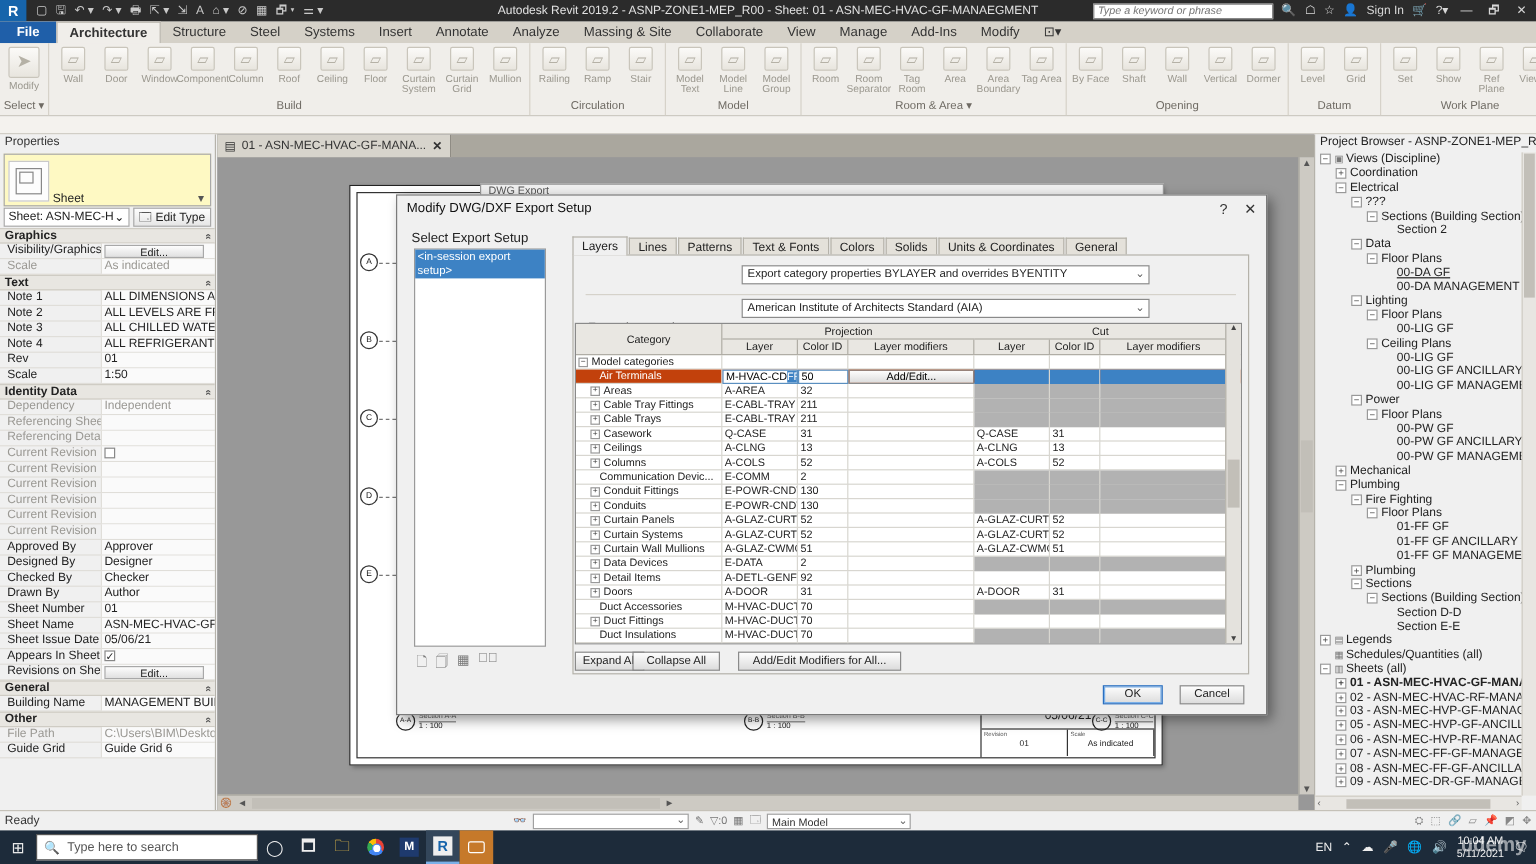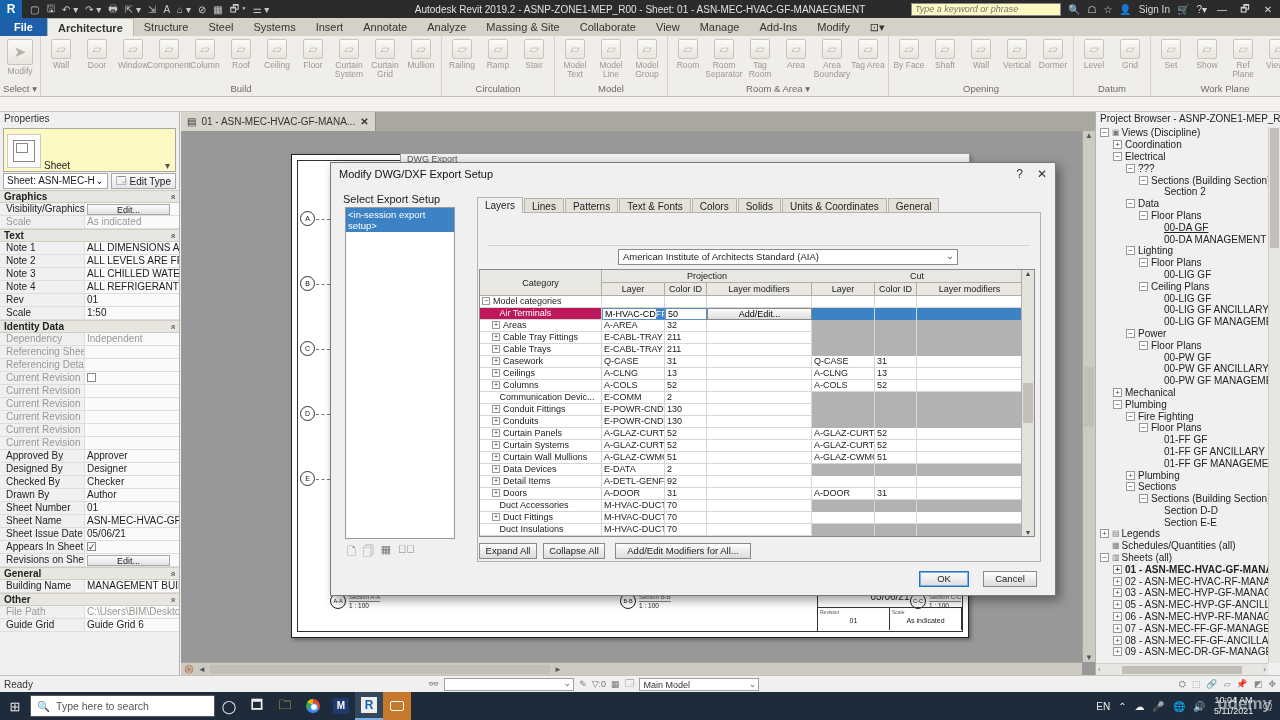--- a/index.html
+++ b/index.html
@@ -7,21 +7,21 @@
   body { font-family:"Liberation Sans", sans-serif; font-size:11px; color:#222; background:#f0f0f0; position:relative; }
   .abs { position:absolute; }
 
   
   #titlebar { left:0; top:0; width:1280px; height:18px; background:#2b2b2b; color:#d8d8d8; display:flex; align-items:center; font-size:10px; }
   #titlebar .rlogo { width:22px; height:18px; background:#1664ab; color:#fff; font-weight:bold; text-align:center; line-height:18px; font-size:12px; }
   .qat { display:flex; align-items:center; gap:7px; padding:0 8px; color:#c9c9c9; font-size:10px; }
   .qat span { cursor:default; }
   #tb-title { position:absolute; left:0; right:0; text-align:center; pointer-events:none; color:#e2e2e2; }
   #tb-right { margin-left:auto; display:flex; align-items:center; gap:7px; padding-right:4px; z-index:2; }
-  #tb-search { width:150px; height:13px; background:#fef9c3; border:1px solid #888; font-size:9px; font-style:italic; color:#888; padding:0 3px; }
+  #tb-search { width:150px; height:13px; background:#ffffff; border:1px solid #888; font-size:9px; font-style:italic; color:#888; padding:0 3px; }
   .winbtn { width:16px; text-align:center; }
 
   
   #ribbontabs { left:0; top:18px; width:1280px; height:18px; background:#d5d1c8; display:flex; align-items:flex-end; }
   .rtab { padding:2px 10px; height:18px; line-height:15px; color:#333; }
   .rtab.file { background:#1f5fa9; color:#fff; font-weight:bold; padding:2px 14px; }
   .rtab.active { background:#f0eeea; border:1px solid #b9b5ac; border-bottom:none; font-weight:bold; }
   #ribbon { left:0; top:36px; width:1280px; height:61px; background:#f0eeea; border-bottom:1px solid #c5c1b8; display:flex; }
   .rgroup { display:flex; flex-direction:column; border-right:1px solid #d6d2c9; }
   .rgroup-body { flex:1; display:flex; align-items:flex-start; padding:2px 3px 0 3px; gap:2px; }
@@ -107,21 +107,21 @@
   #etable .hdr { display:flex; background:#e9e7e2; border-bottom:1px solid #b0ada5; }
   .c-cat{width:122px;} .c-l{width:63px;} .c-id{width:42px;} .c-m{width:105px;}
   .hcell { border-right:1px solid #b0ada5; text-align:center; padding:1px 0; height:13px; }
   .hspan { display:flex; flex-direction:column; }
   .hspan .top { border-bottom:1px solid #b0ada5; height:13px; padding-top:1px; text-align:center;}
   .hspan .cols { display:flex; height:13px; }
   .hspan .cols div { border-right:1px solid #b0ada5; text-align:center; padding-top:1px; }
   .erow { display:flex; height:12px; border-bottom:1px solid #d8d6d0; }
   .ecell { border-right:1px solid #d8d6d0; padding:0 2px; white-space:nowrap; overflow:hidden; height:12px; line-height:11px; }
   .ecell.gray { background:#b2b2b2; }
-  .erow.selected { background:#be185d; color:#fff; }
+  .erow.selected { background:#c2410c; color:#fff; }
   .erow.selected .ecell.gray { background:#3d82c4; }
   .edit-input { background:#fff; color:#000; border:1px solid #5a8fc0; height:12px; line-height:10px; }
   .edit-input .selpart { background:#3d82c4; color:#fff; }
   .addedit-btn { background:linear-gradient(#fdfdfd,#dcdcdc); color:#000; border:1px solid #8a8a8a; text-align:center; height:12px; line-height:10px; }
   .cat-exp { display:inline-block; width:8px; height:8px; border:1px solid #999; background:#fff; font-size:7px; line-height:6px; text-align:center; color:#333; margin:0 3px 0 0; vertical-align:1px; }
   #etable-scroll { position:absolute; right:0; top:0; bottom:0; width:13px; background:#e4e2dd; border-left:1px solid #b0ada5; display:flex; flex-direction:column; justify-content:space-between; text-align:center; font-size:7px; color:#444; }
   #etable-scroll .thumb2 { background:#c2bfb8; height:40px; margin:1px; }
   .dbtn { position:absolute; height:16px; border:1px solid #8a8a8a; background:linear-gradient(#fdfdfd,#dcdcdc); font-size:9.5px; text-align:center; line-height:14px; }
   .dbtn.primary { border:1px solid #2a6fc0; box-shadow:0 0 0 1px #7ab0e8 inset; }
 
@@ -627,20 +627,21 @@
       <div class="dtab">Lines</div>
       <div class="dtab">Patterns</div>
       <div class="dtab">Text &amp; Fonts</div>
       <div class="dtab">Colors</div>
       <div class="dtab">Solids</div>
       <div class="dtab">Units &amp; Coordinates</div>
       <div class="dtab">General</div>
     </div>
   <div id="dlg-content">
     <div class="dlg-row-label" style="left:12px; top:12px;">Export layer options:</div>
+    <div class="dselect" style="left:140px; top:8px; width:340px;"><span>Export category properties BYLAYER and overrides BYENTITY</span></div>
     <div class="hdiv" style="top:32px;"></div>
     <div class="dlg-row-label" style="left:12px; top:40px;">Load layers from standards:</div>
     <div class="dselect" style="left:140px; top:36px; width:340px;"><span>American Institute of Architects Standard (AIA)</span></div>
   </div>
 
   <div id="etable">
     <div class="hdr" style="height:26px;">
       <div class="hcell c-cat" style="height:26px; line-height:24px;">Category</div>
       <div class="hspan" style="width:210px;">
         <div class="top">Projection</div>
@@ -842,21 +843,21 @@
         </div>
       </div>
     <div id="etable-scroll">
         <span>▲</span>
         <div class="thumb2"></div>
         <span>▼</span>
       </div>
   </div>
 
   <div class="dbtn" style="left:148px; top:380px; width:58px;">Expand All</div>
-  <div class="dbtn" style="left:212px; top:380px; width:62px;">Collapse All</div>
+  <div class="dbtn" style="left:196px; top:380px; width:73px;">Collapse All</div>
   <div class="dbtn" style="left:284px; top:380px; width:136px;">Add/Edit Modifiers for All...</div>
   <div class="dbtn primary" style="left:588px; top:408px; width:50px;">OK</div>
   <div class="dbtn" style="left:652px; top:408px; width:54px;">Cancel</div>
 </div>
 
 <div class="abs" id="browser">
   <div id="browser-title">Project Browser - ASNP-ZONE1-MEP_R00</div>
   <div id="btree">
       <div class="trow" style="padding-left: 4px;">
         <span class="texp">−</span>

